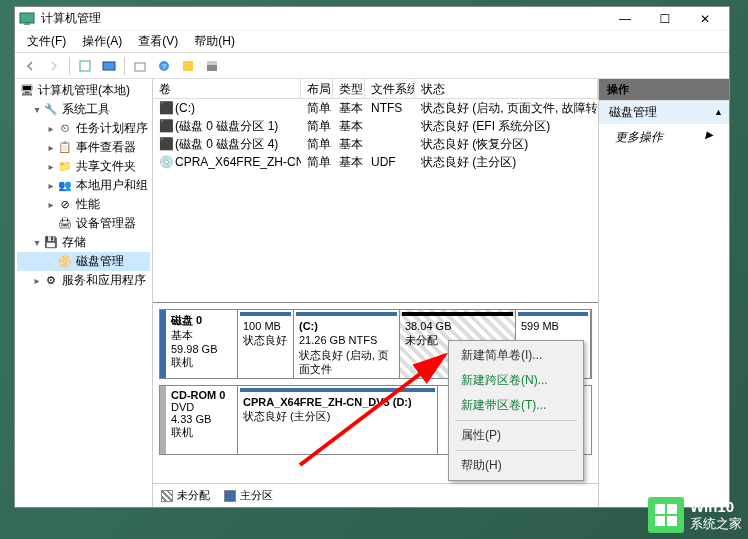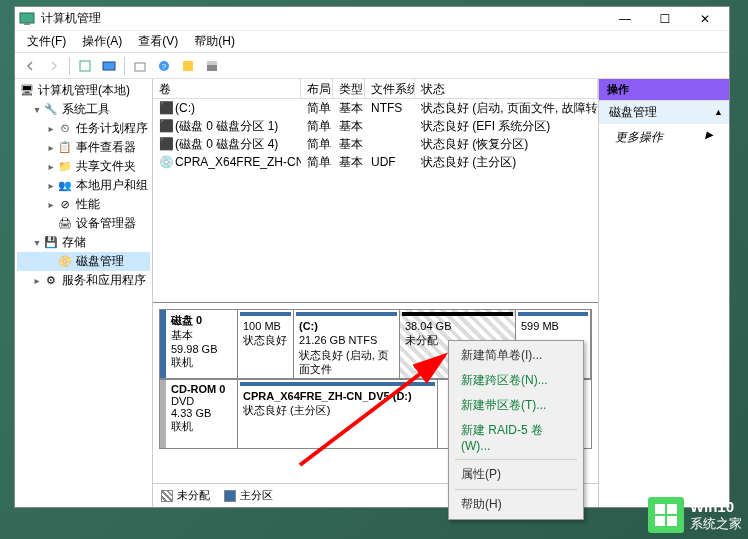--- a/index.html
+++ b/index.html
@@ -24,33 +24,33 @@
 .indent-1 { padding-left: 14px; }
 .indent-2 { padding-left: 28px; }
 .middle-panel { flex: 1; display: flex; flex-direction: column; border-right: 1px solid #ccc; overflow: hidden; }
 .volume-list { height: 224px; border-bottom: 1px solid #888; overflow: hidden; }
 .vol-header { display: flex; background: #fff; border-bottom: 1px solid #ddd; font-size: 12px; height: 20px; }
 .vol-header-cell { padding: 2px 6px; border-right: 1px solid #ddd; white-space: nowrap; overflow: hidden; }
 .vol-row { display: flex; font-size: 12px; height: 18px; align-items: center; }
 .vol-cell { padding: 1px 6px; white-space: nowrap; overflow: hidden; }
 .vol-icon { width: 14px; height: 14px; margin-right: 2px; display: inline-block; }
 .disk-graphical { flex: 1; padding: 6px; overflow: auto; }
-.disk-row { display: flex; margin-bottom: 0; border: 1px solid #888; height: 70px; }
+.disk-row { display: flex; margin-bottom: 6px; border: 1px solid #888; height: 70px; }
 .disk-label { width: 78px; background: #fff; border-right: 1px solid #888; padding: 3px 5px; font-size: 11px; position: relative; }
 .disk-label-bar { position: absolute; left: 0; top: 0; bottom: 0; width: 6px; }
 .disk-partitions { flex: 1; display: flex; }
 .partition { border-right: 1px solid #888; padding: 3px 5px; font-size: 11px; position: relative; overflow: hidden; }
 .partition-bar { position: absolute; left: 2px; right: 2px; top: 2px; height: 4px; }
 .partition-content { margin-top: 6px; line-height: 1.3; }
 .partition.hatched { background: repeating-linear-gradient(45deg, #fff, #fff 4px, #ddd 4px, #ddd 8px); }
 .legend { height: 24px; display: flex; align-items: center; padding: 0 8px; gap: 14px; font-size: 11px; border-top: 1px solid #ccc; }
 .legend-item { display: flex; align-items: center; gap: 4px; }
 .legend-swatch { width: 12px; height: 12px; border: 1px solid #888; }
 .actions-panel { width: 130px; font-size: 12px; }
-.actions-header { padding: 3px 8px; background: #8b5cf6; border-bottom: 1px solid #ddd; font-weight: bold; font-size: 11px; }
+.actions-header { padding: 3px 8px; background: #737373; border-bottom: 1px solid #ddd; font-weight: bold; font-size: 11px; }
 .actions-section { padding: 3px 10px; background: #e6f2fb; font-size: 12px; position: relative; }
 .actions-section .caret { position: absolute; right: 6px; top: 6px; font-size: 9px; }
 .actions-item { padding: 5px 16px; font-size: 12px; cursor: pointer; font-style: italic; }
 .context-menu { position: absolute; left: 448px; top: 340px; width: 136px; background: #f0f0f0; border: 1px solid #999; box-shadow: 2px 2px 4px rgba(0,0,0,0.3); font-size: 12px; z-index: 100; padding: 2px; }
 .ctx-item { padding: 4px 10px; cursor: pointer; color: #333; }
 .ctx-item.disabled { color: #15803d; cursor: default; }
 .ctx-sep { height: 1px; background: #ccc; margin: 2px 4px; }
 .red-arrow { position: absolute; left: 290px; top: 345px; width: 170px; height: 130px; pointer-events: none; z-index: 50; }
 .watermark { position: absolute; right: 6px; bottom: 6px; display: flex; align-items: center; color: #fff; font-size: 13px; }
 .watermark-icon { width: 36px; height: 36px; background: #4dd865; display: flex; align-items: center; justify-content: center; border-radius: 3px; margin-right: 6px; }
@@ -328,21 +328,20 @@
         <path d="M0,0 L9,3 L0,6 Z" fill="#f00"></path>
       </marker>
     </defs>
   <line x1="10" y1="120" x2="155" y2="10" stroke="#f00" stroke-width="4" marker-end="url(#ah)"></line>
 </svg>
 
 <div class="context-menu">
   <div class="ctx-item">新建简单卷(I)...</div>
   <div class="ctx-item disabled">新建跨区卷(N)...</div>
   <div class="ctx-item disabled">新建带区卷(T)...</div>
-  <div class="ctx-item disabled">新建 RAID-5 卷(W)...</div>
   <div class="ctx-sep"></div>
   <div class="ctx-item">属性(P)</div>
   <div class="ctx-sep"></div>
   <div class="ctx-item">帮助(H)</div>
 </div>
 
 <div class="watermark">
   <div class="watermark-icon">
     <svg width="26" height="26" viewBox="0 0 26 26">
         <rect x="2" y="2" width="10" height="10" fill="#fff"></rect>

